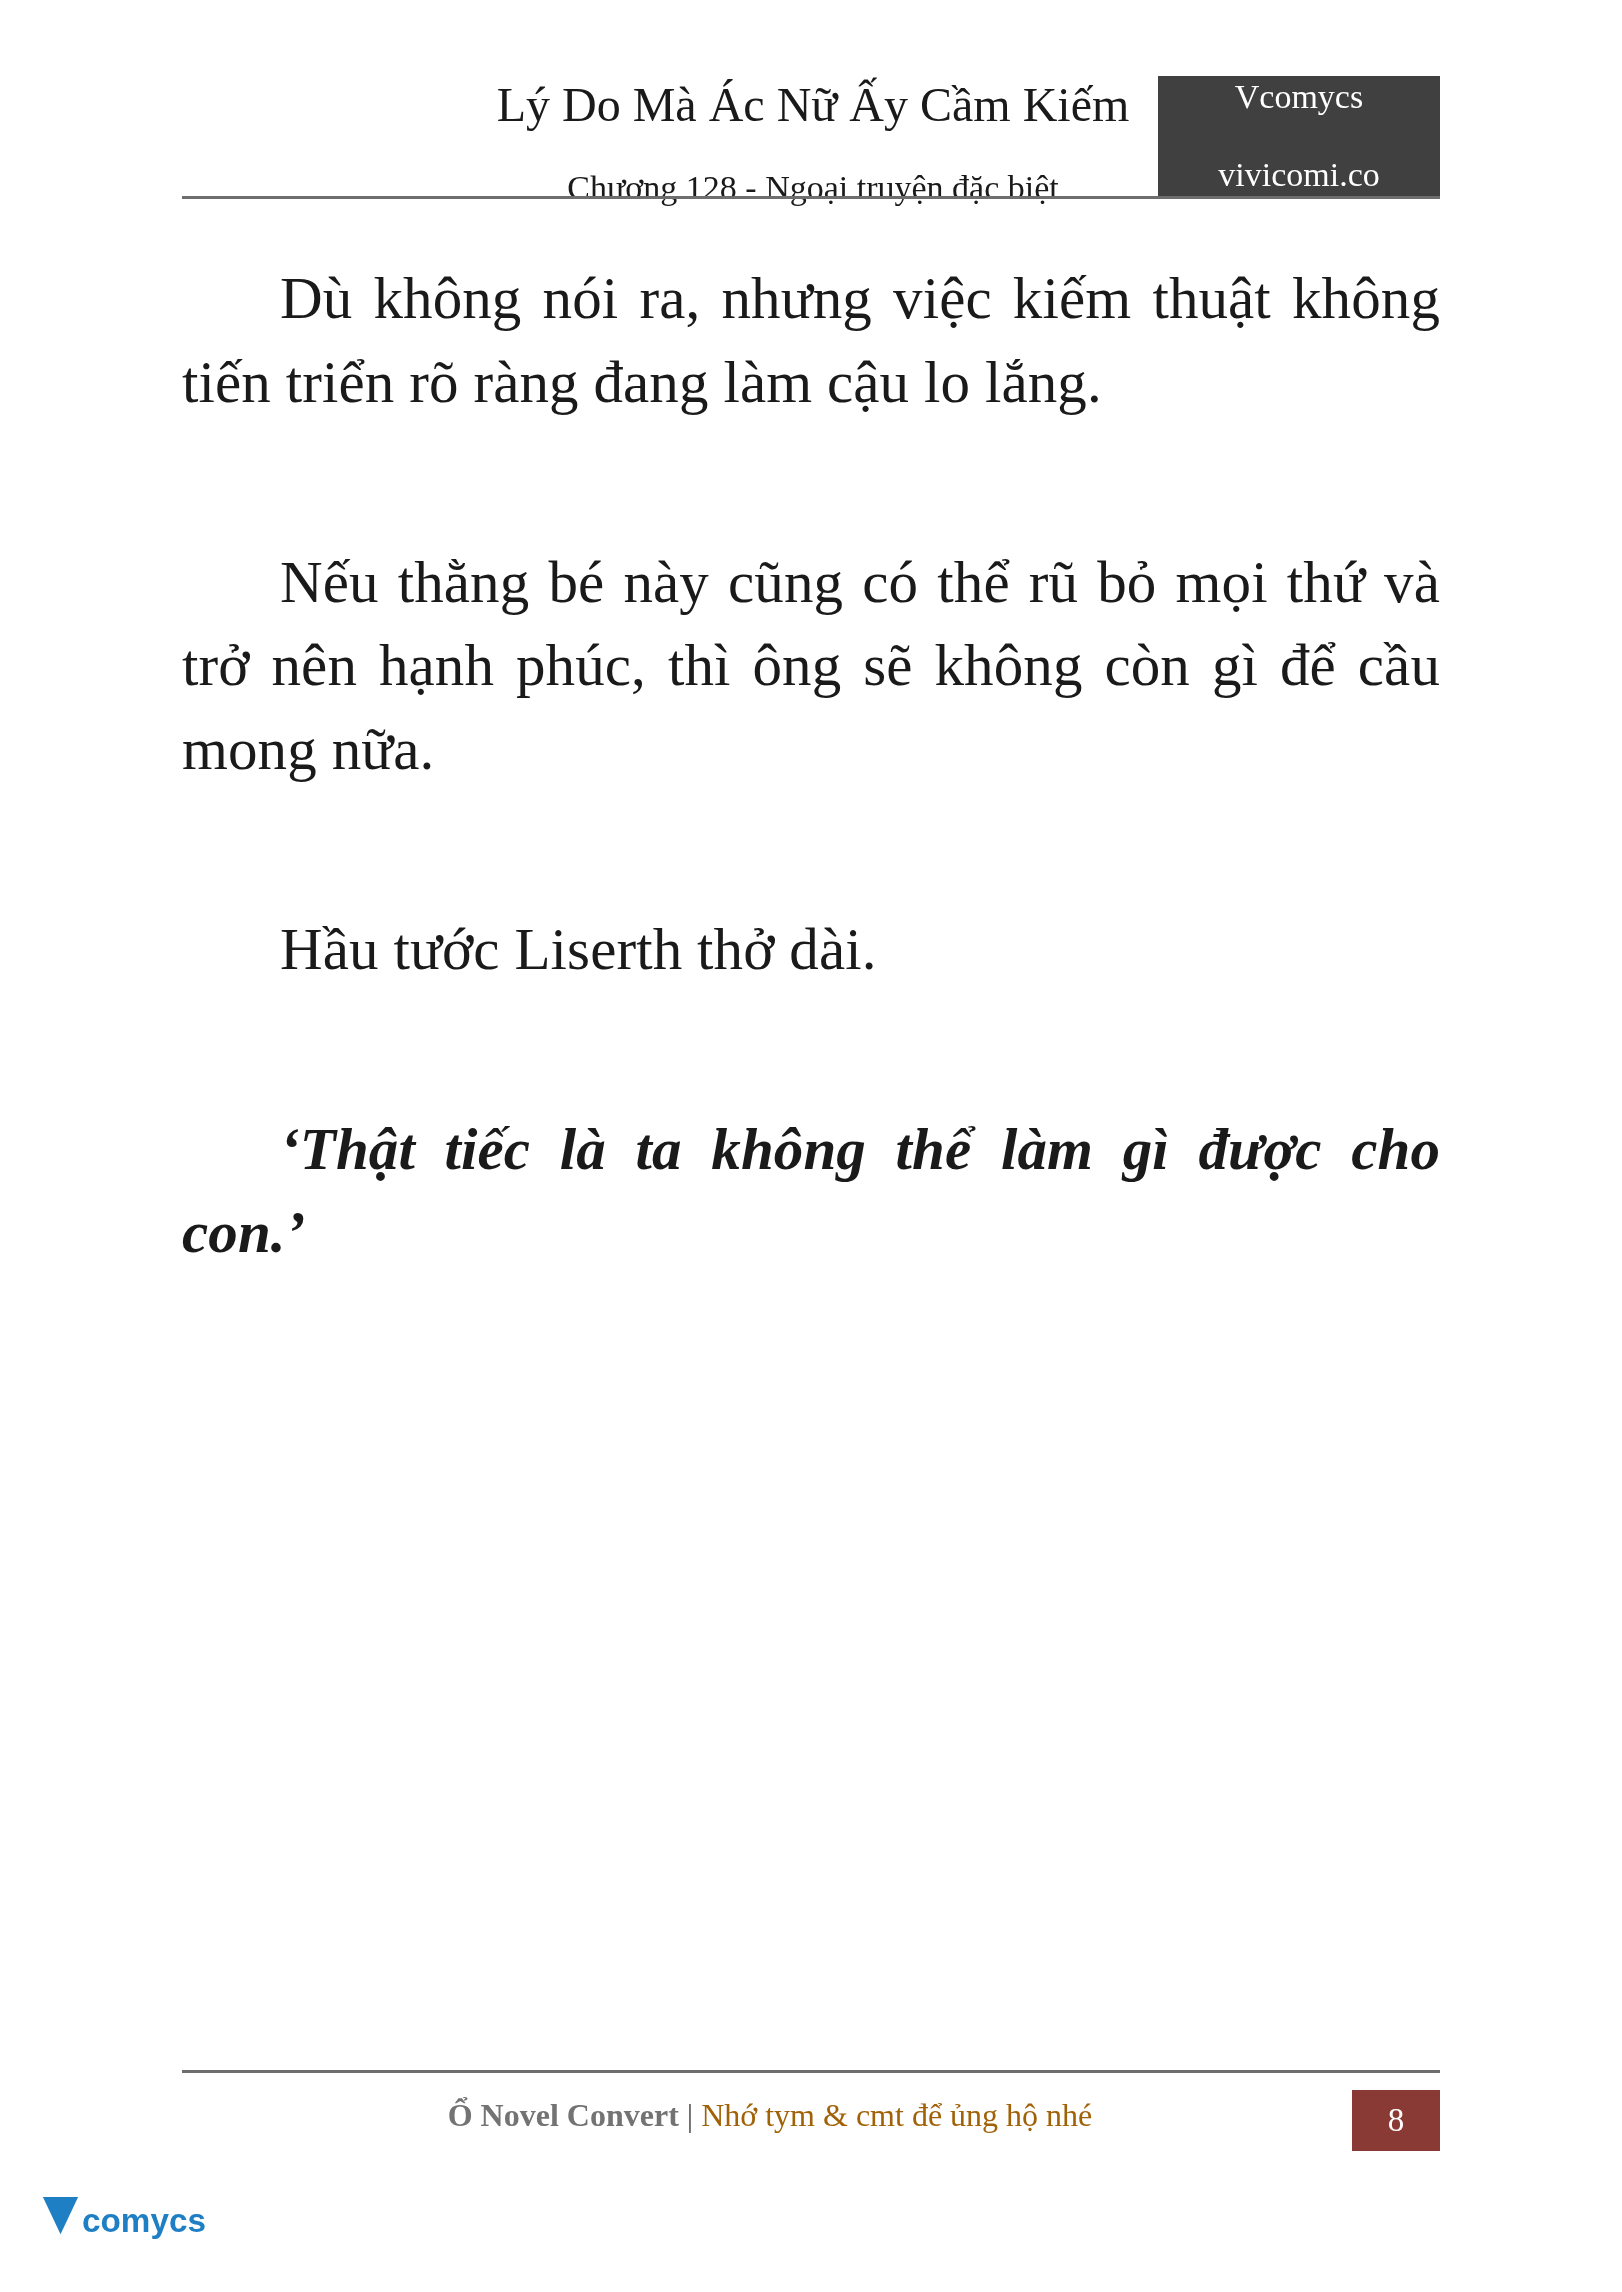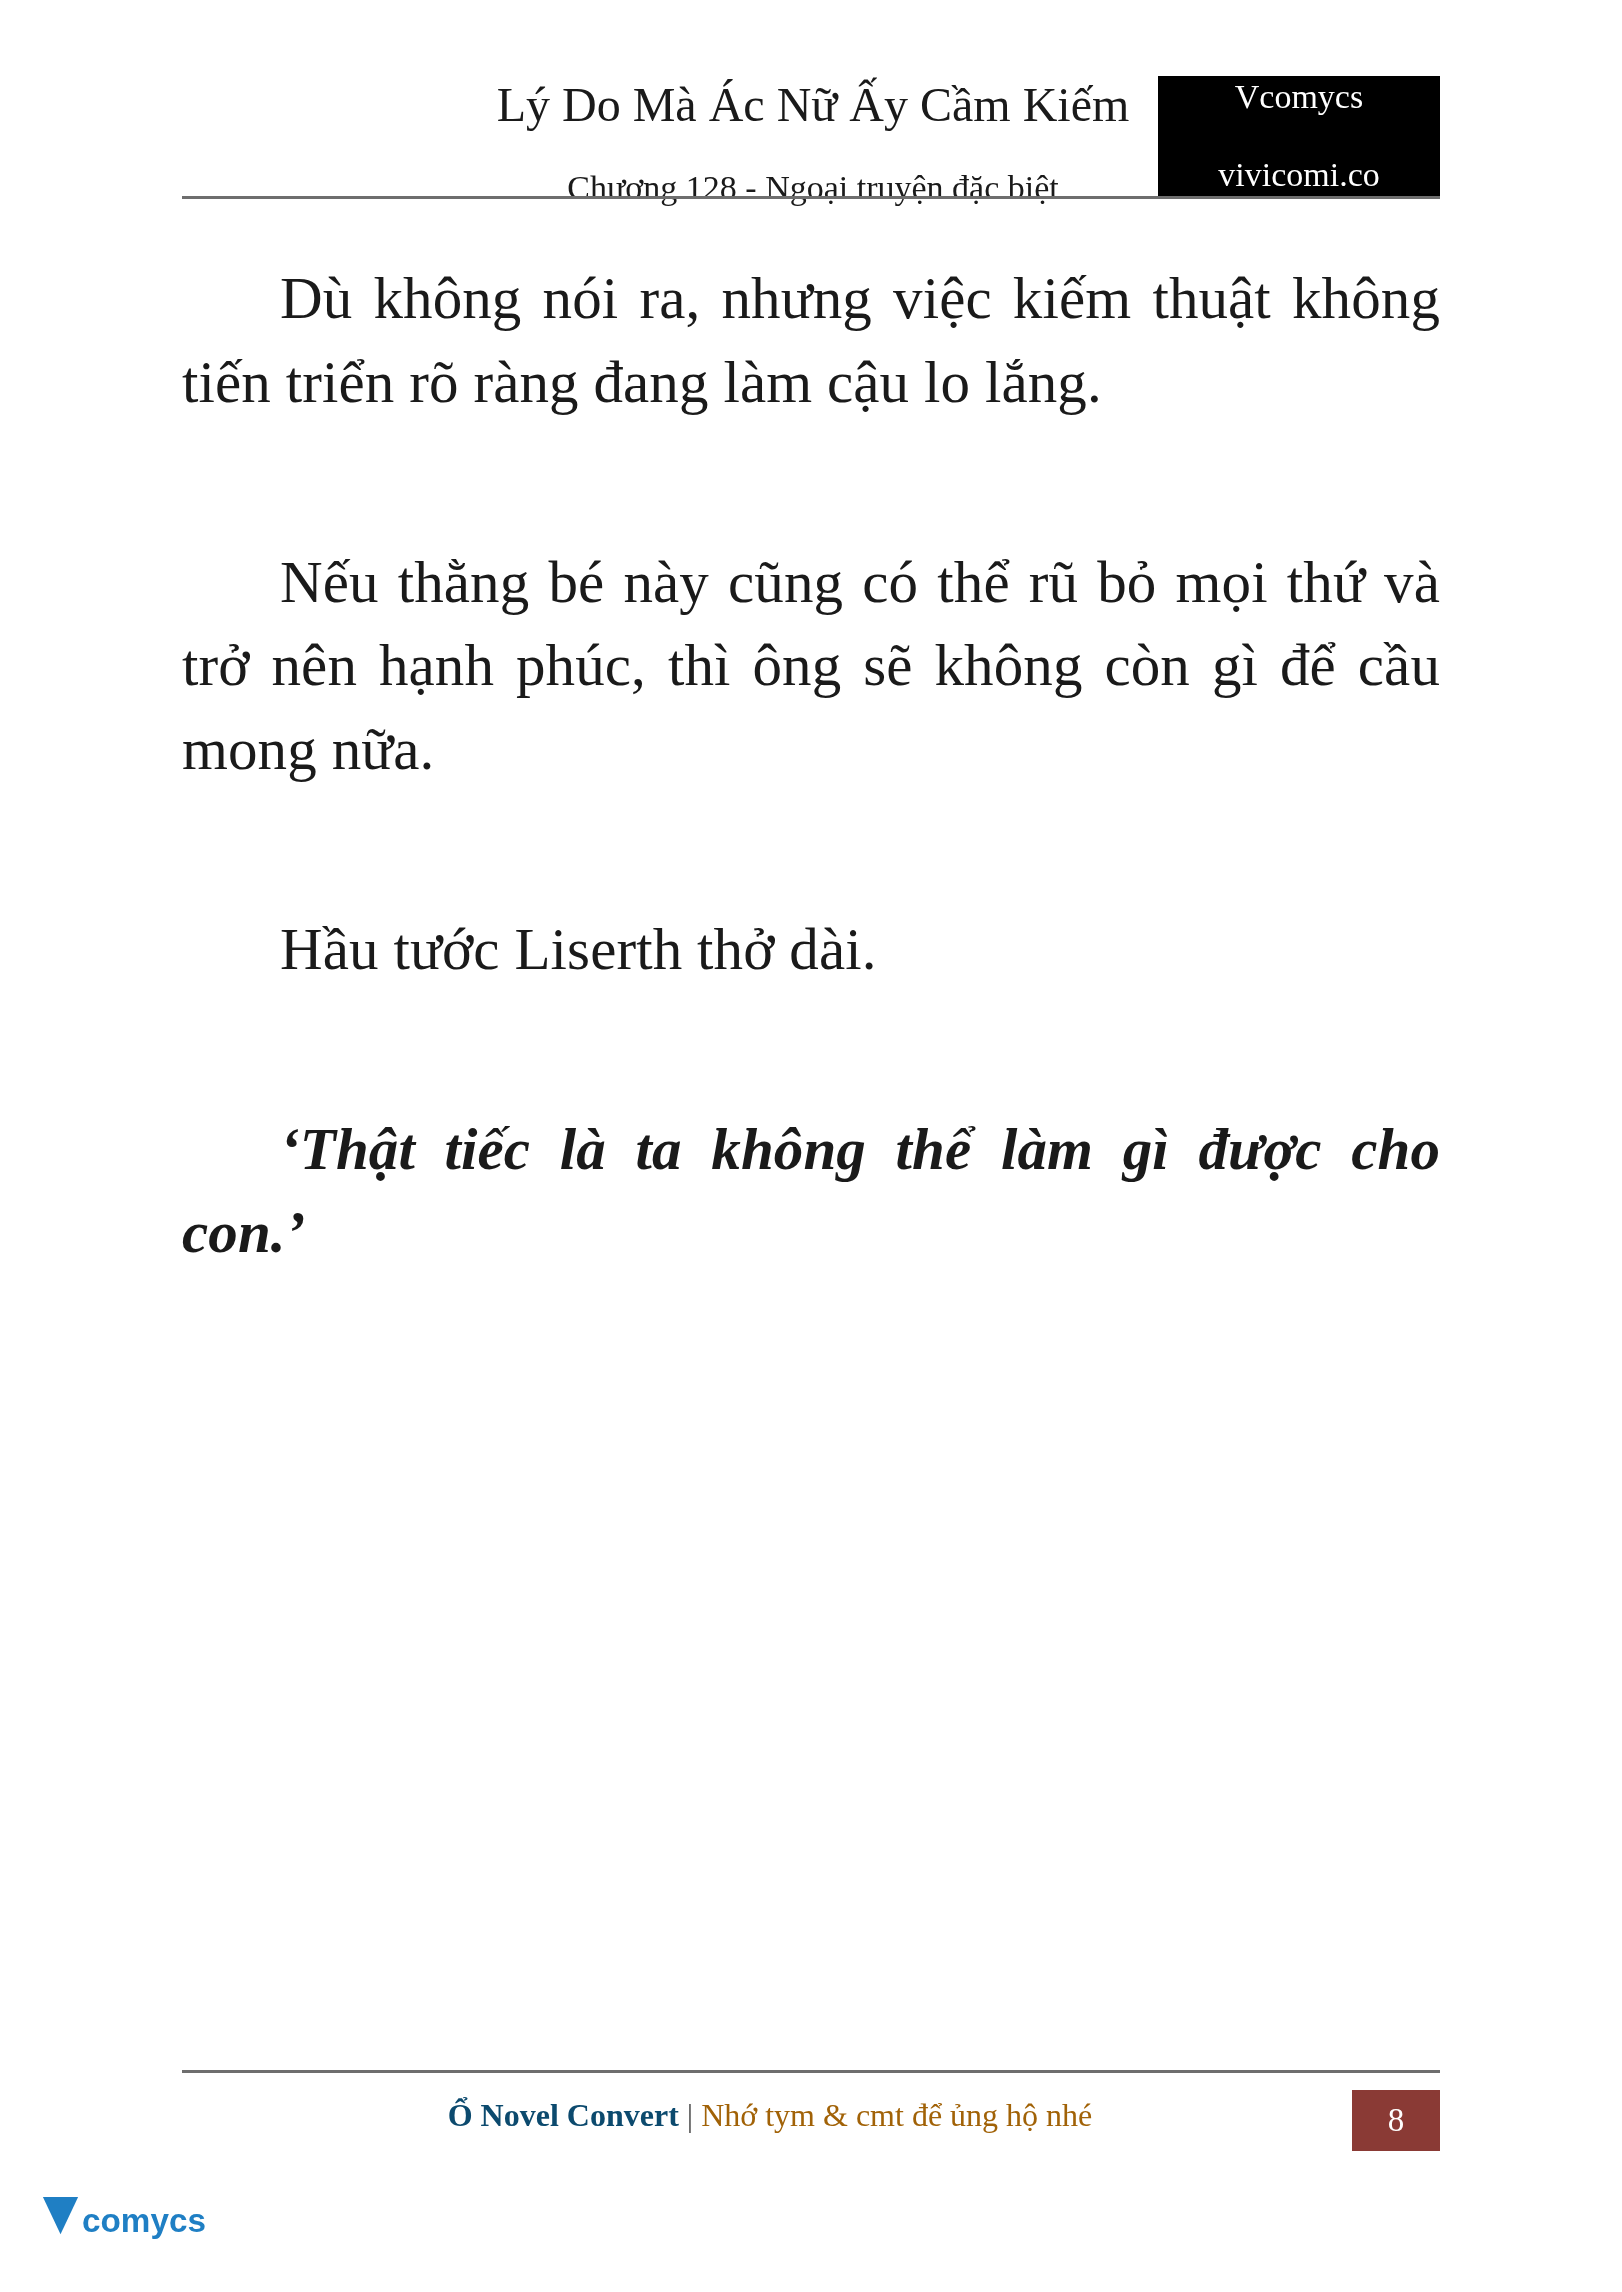--- a/index.html
+++ b/index.html
@@ -56,21 +56,21 @@
     font-size: 34px;
     white-space: nowrap;
     margin-top: 32px;
   }
   .brand-box {
     position: absolute;
     right: 0;
     top: 0;
     width: 282px;
     height: 120px;
-    background: #000000;
+    background: #404040;
     color: #ffffff;
     display: flex;
     flex-direction: column;
     align-items: center;
     justify-content: center;
     line-height: 1.25;
   }
   .brand-box .b1 { font-size: 34px; }
   .brand-box .b2 { font-size: 34px; margin-top: 36px; }
 
@@ -128,21 +128,21 @@
   .footer-text {
     position: absolute;
     left: 0;
     top: 7.8px;
     width: 1176px;
     text-align: center;
     font-size: 32px;
     white-space: nowrap;
   }
   .footer-text .fsite {
-    color: #0c4a6e;
+    color: #737373;
     font-weight: bold;
   }
   .footer-text .fsep {
     color: #555;
   }
   .footer-text .fmsg {
     color: #a16207;
   }
   .page-num-box {
     position: absolute;

